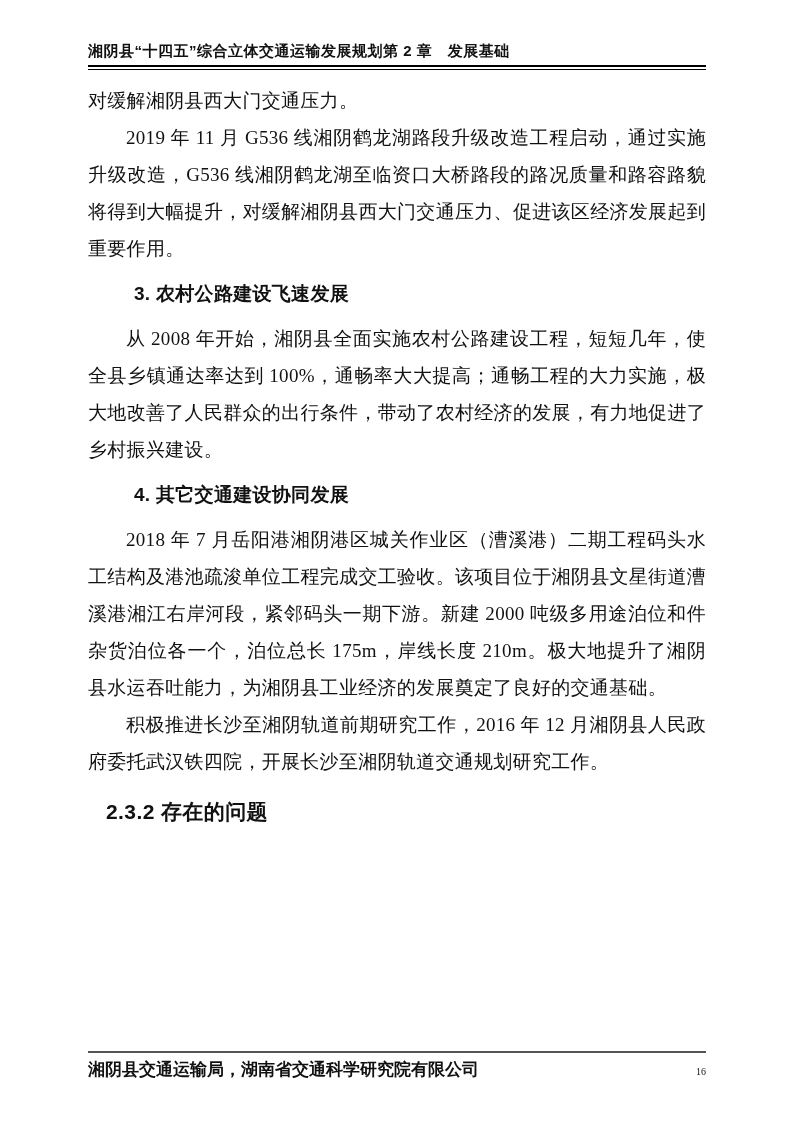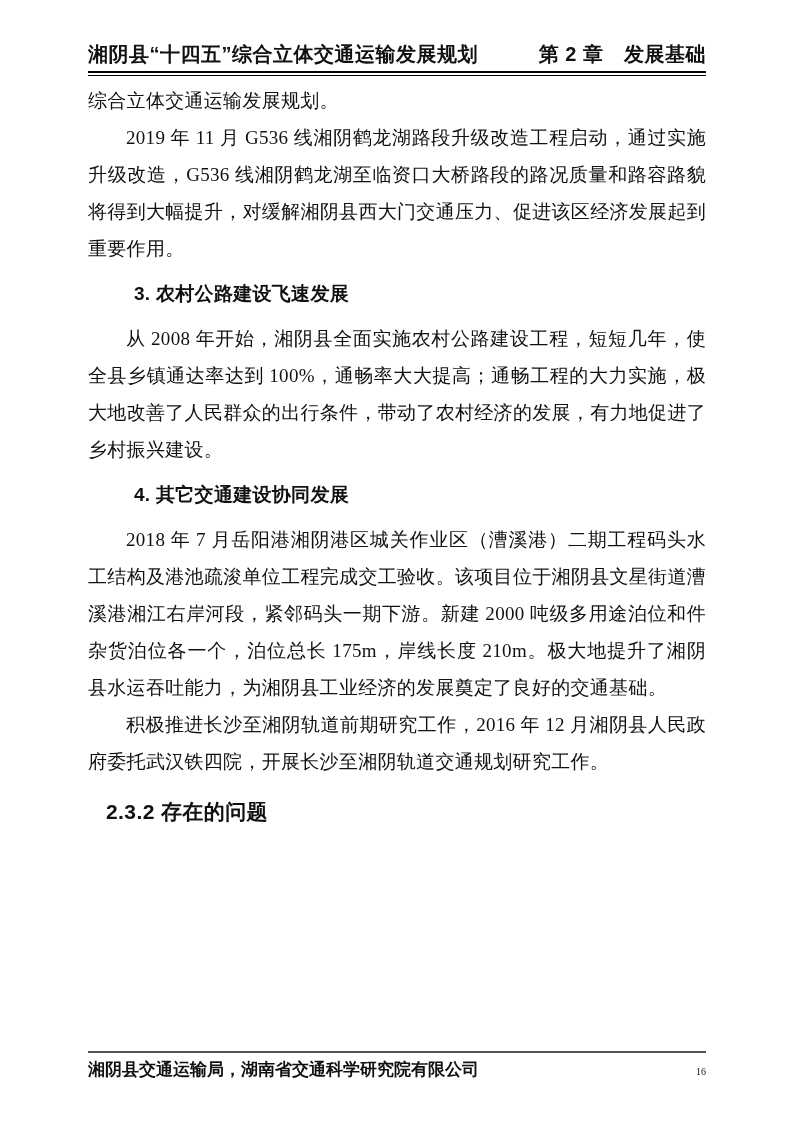--- a/index.html
+++ b/index.html
@@ -18,25 +18,24 @@
   }
   
   .header {
     position: absolute;
     top: 42px;
     left: 88px;
     right: 87px;
   }
   .header-row {
     display: flex;
-    justify-content: space-between;
     align-items: baseline;
     font-family: "Liberation Sans", "DejaVu Sans", sans-serif;
     font-weight: bold;
-    font-size: 20px;
+    font-size: 15px;
     line-height: 1.2;
     letter-spacing: 0.5px;
   }
   .header-rule {
     margin-top: 5px;
     height: 2px;
     border-top: 2.5px solid #000000;
     border-bottom: 1.2px solid #000000;
   }
   
@@ -100,21 +99,21 @@
 
   <div class="header">
     <div class="header-row">
       <span>湘阴县“十四五”综合立体交通运输发展规划</span>
       <span>第 2 章　发展基础</span>
     </div>
     <div class="header-rule"></div>
   </div>
 
   <div class="main">
-    <p class="para">综合立体交通运输发展规划。</p>
+    <p class="para">对缓解湘阴县西大门交通压力。</p>
     <p class="para indent">2019 年 11 月 G536 线湘阴鹤龙湖路段升级改造工程启动，通过实施升级改造，G536 线湘阴鹤龙湖至临资口大桥路段的路况质量和路容路貌将得到大幅提升，对缓解湘阴县西大门交通压力、促进该区经济发展起到重要作用。</p>
     <p class="sub-heading">3. 农村公路建设飞速发展</p>
     <p class="para indent">从 2008 年开始，湘阴县全面实施农村公路建设工程，短短几年，使全县乡镇通达率达到 100%，通畅率大大提高；通畅工程的大力实施，极大地改善了人民群众的出行条件，带动了农村经济的发展，有力地促进了乡村振兴建设。</p>
     <p class="sub-heading">4. 其它交通建设协同发展</p>
     <p class="para indent">2018 年 7 月岳阳港湘阴港区城关作业区（漕溪港）二期工程码头水工结构及港池疏浚单位工程完成交工验收。该项目位于湘阴县文星街道漕溪港湘江右岸河段，紧邻码头一期下游。新建 2000 吨级多用途泊位和件杂货泊位各一个，泊位总长 175m，岸线长度 210m。极大地提升了湘阴县水运吞吐能力，为湘阴县工业经济的发展奠定了良好的交通基础。</p>
     <p class="para indent">积极推进长沙至湘阴轨道前期研究工作，2016 年 12 月湘阴县人民政府委托武汉铁四院，开展长沙至湘阴轨道交通规划研究工作。</p>
     <p class="section-heading">2.3.2 存在的问题</p>
   </div>
 
   <div class="footer">

